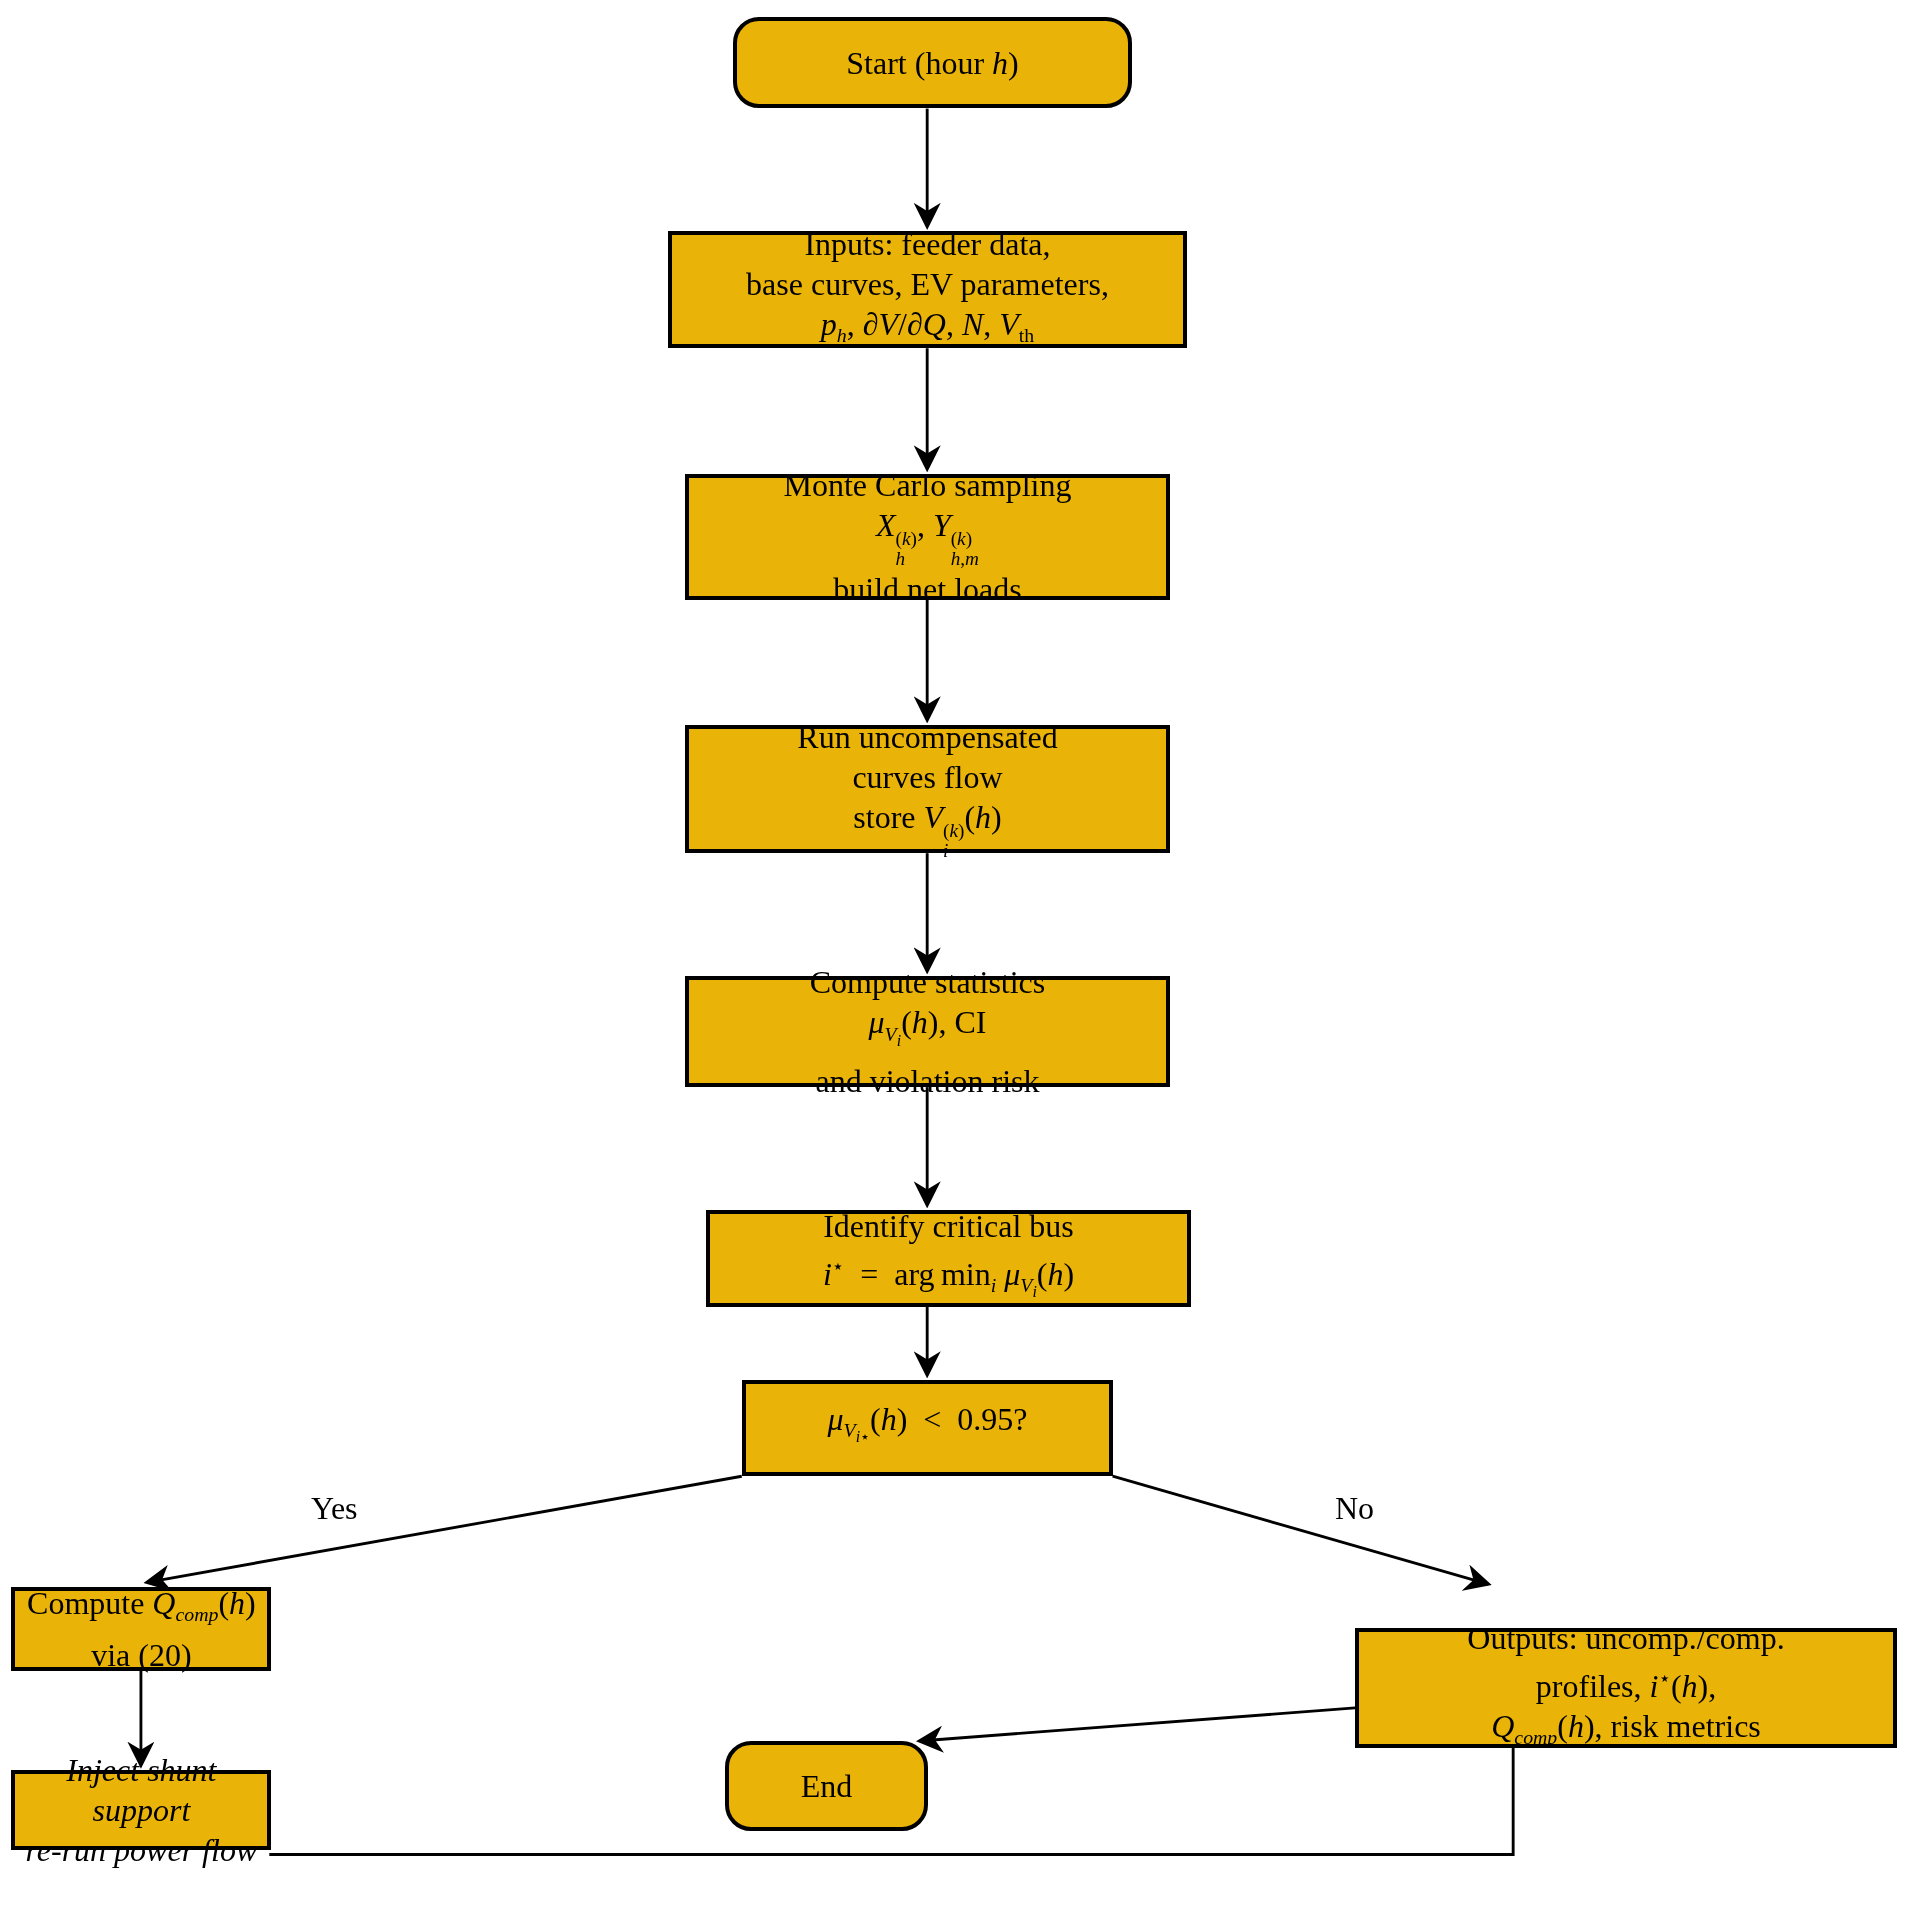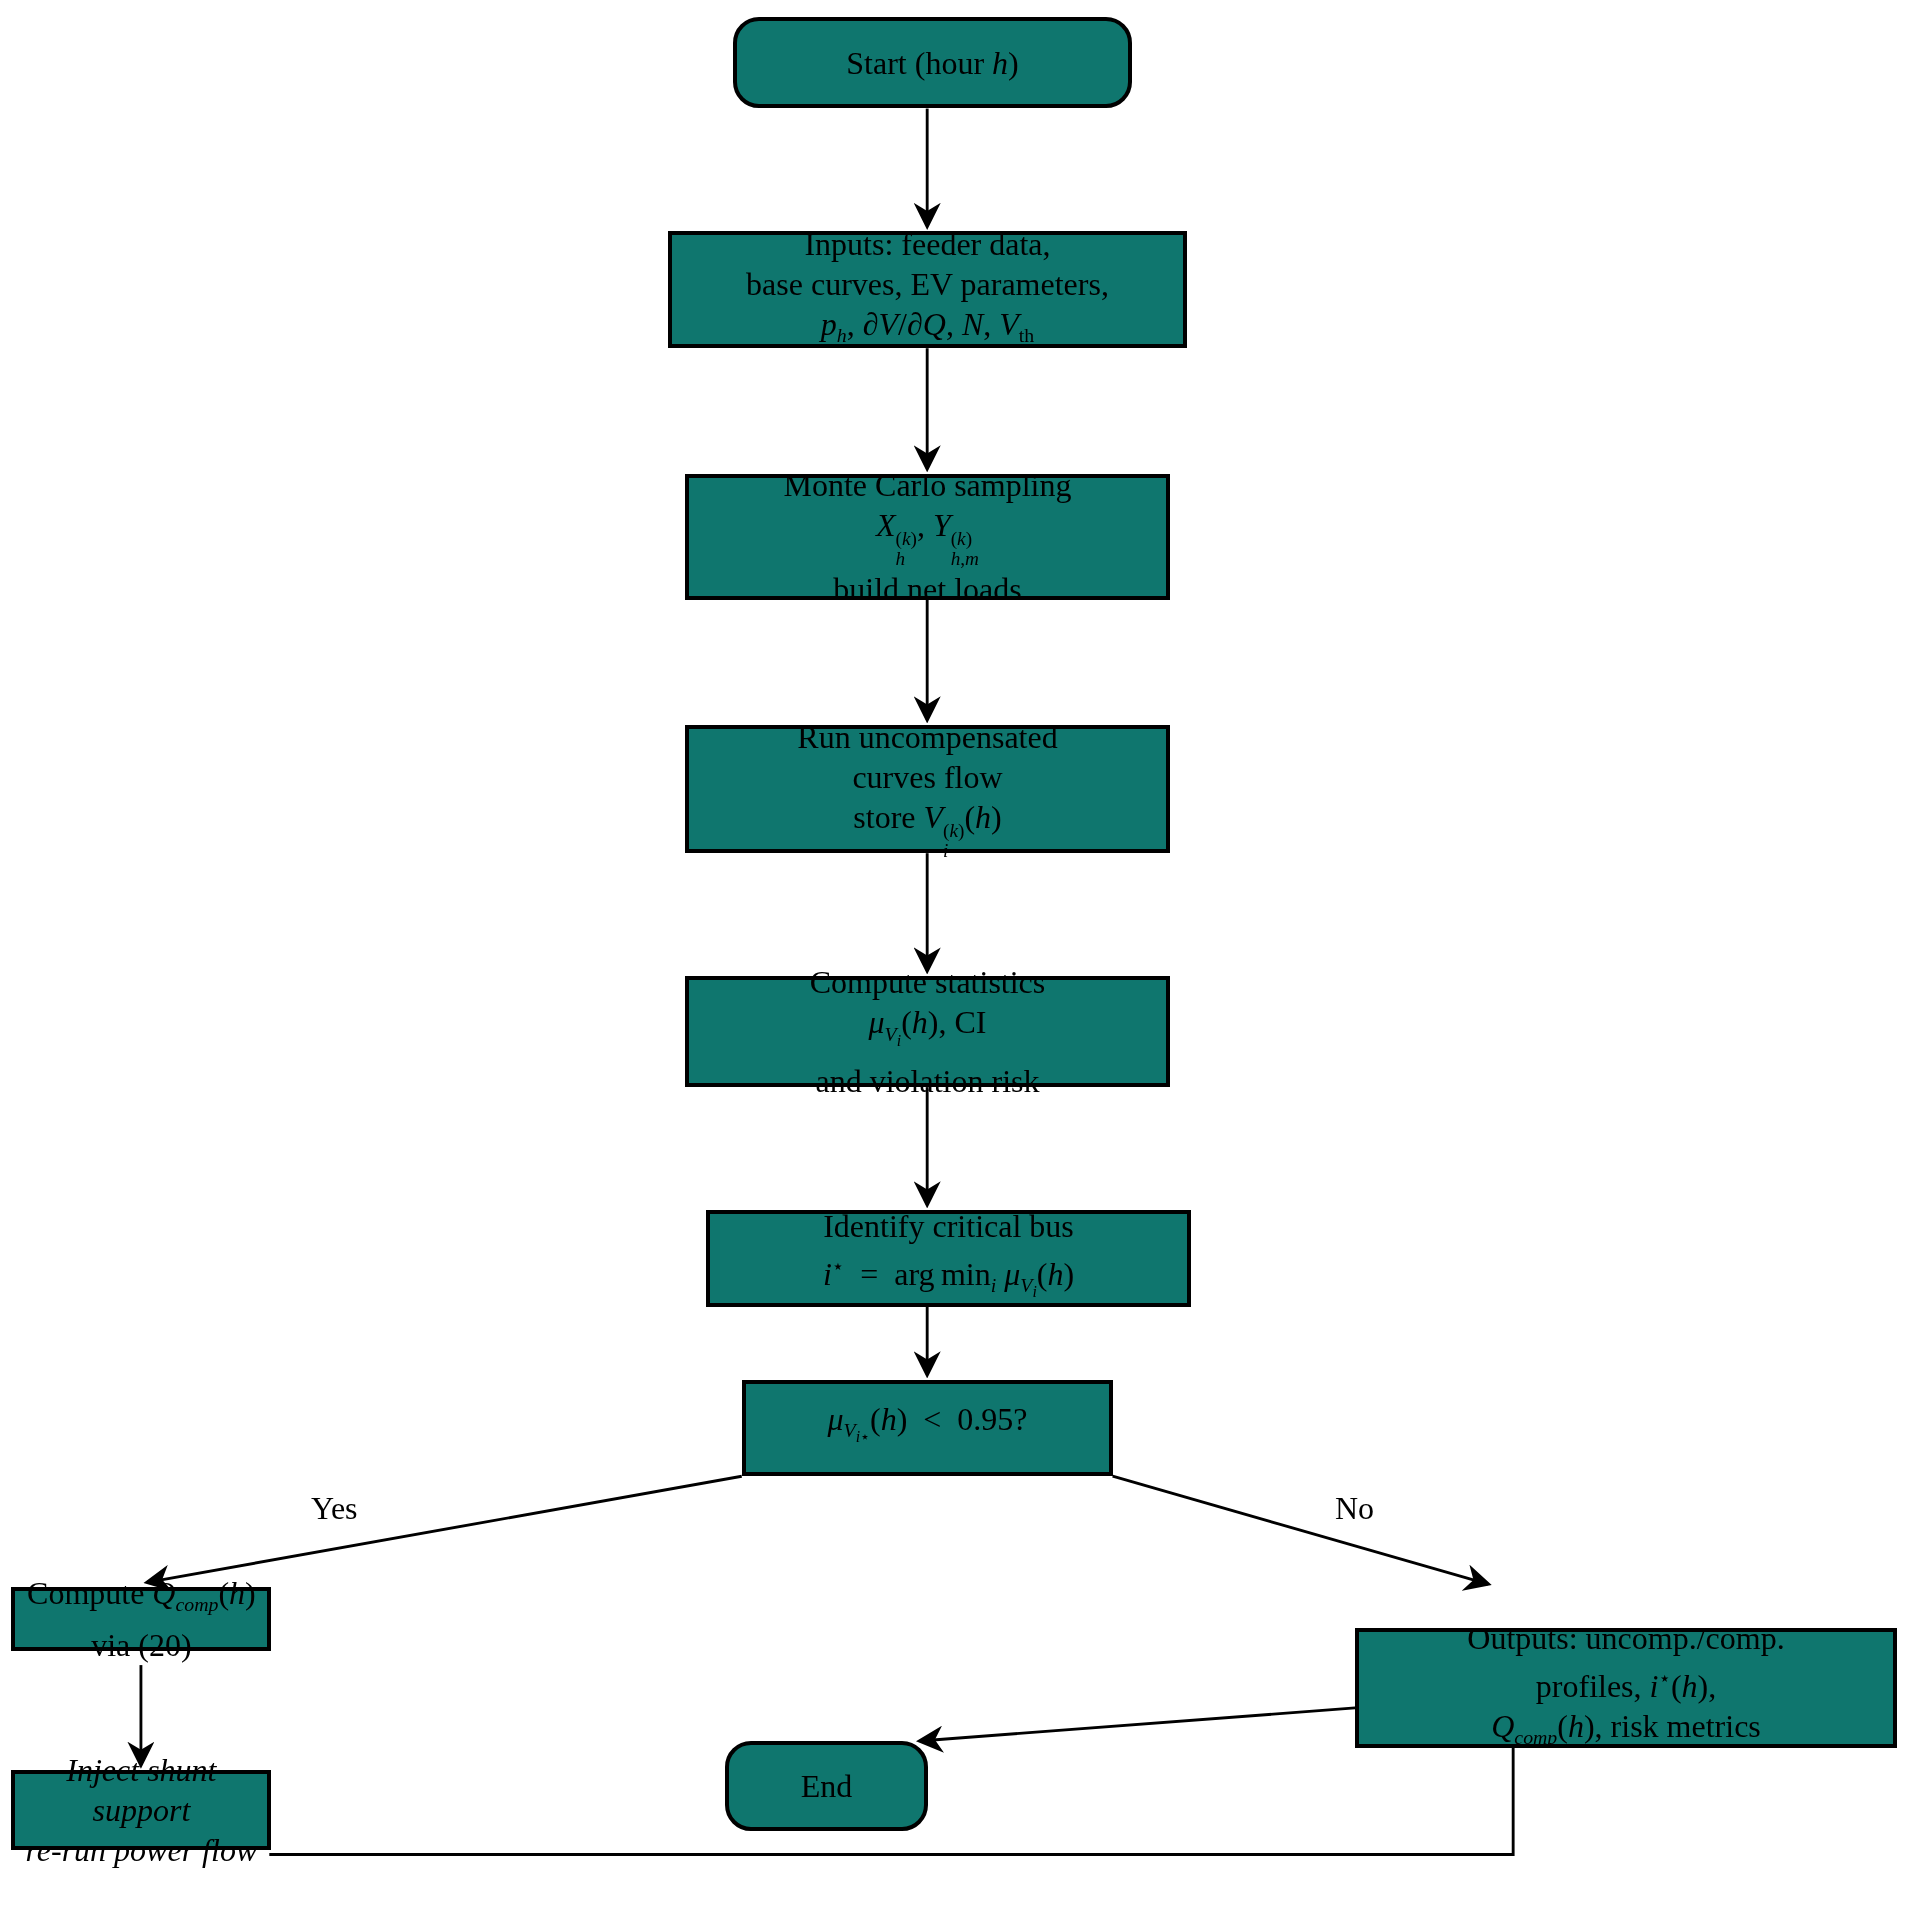--- a/index.html
+++ b/index.html
@@ -1,18 +1,18 @@
 <!DOCTYPE html>
 <html style="font-size:9px"><head>
 <meta charset="utf-8">
 <style>
   html,body{margin:0;padding:0;background:#ffffff;}
   body{width:1908px;height:1926px;position:relative;overflow:hidden;
        font-family:"Liberation Serif","DejaVu Serif",serif;color:#000;}
-  .box{position:absolute;background:#0f766e;border:4px solid #000;box-sizing:border-box;
+  .box{position:absolute;background:#eab308;border:4px solid #000;box-sizing:border-box;
        display:flex;flex-direction:column;align-items:center;justify-content:center;
        text-align:center;font-size:32px;line-height:40px;}
   .rounded{border-radius:26px;border-width:4.6px;}
   sub{font-size:0.62em;}
   sup{font-size:0.62em;}
   sub sub{font-size:0.8em;}
   .ss{display:inline-flex;flex-direction:column;align-items:flex-start;
       font-size:0.60em;line-height:1.05;vertical-align:-0.45em;text-align:left;}
   .edge-label{position:absolute;font-size:32px;line-height:32px;}
   #wires{position:absolute;left:0;top:0;z-index:0;}
@@ -79,21 +79,21 @@
 
 <div class="box" style="left:685px;top:1210px;width:485px;height:97px;margin-left:21px;">
   <div>Identify critical bus</div>
   <div><i>i</i><sup>⋆</sup> &nbsp;=&nbsp; arg min<sub><i>i</i></sub> <i>μ</i><sub><i>V</i><sub><i>i</i></sub></sub>(<i>h</i>)</div>
 </div>
 
 <div class="box" style="left:742px;top:1380px;width:371px;height:96px;">
   <div><i>μ</i><sub><i>V</i><sub><i>i</i>⋆</sub></sub>(<i>h</i>) &nbsp;&lt;&nbsp; 0.95?</div>
 </div>
 
-<div class="box" style="left:11.4px;top:1587px;width:260px;height:64px;font-family:Liberation Serif, serif;">
+<div class="box" style="left:11.4px;top:1587px;width:260px;height:84px;font-family:Liberation Serif, serif;">
   <div>Compute <i>Q<sub>comp</sub></i>(<i>h</i>)</div>
   <div>via (20)</div>
 </div>
 
 <div class="box" style="left:11.4px;top:1770px;width:260px;height:80px;font-style:italic;">
   <div>Inject shunt support</div>
   <div>re-run power flow</div>
 </div>
 
 <div class="box" style="left:1355px;top:1628px;width:542px;height:120px;">

